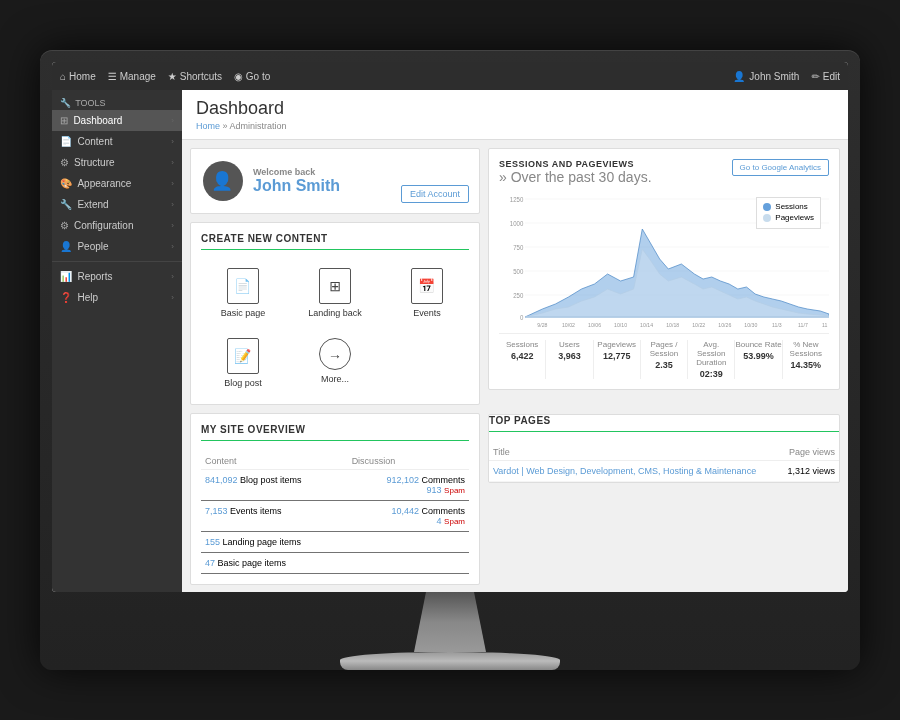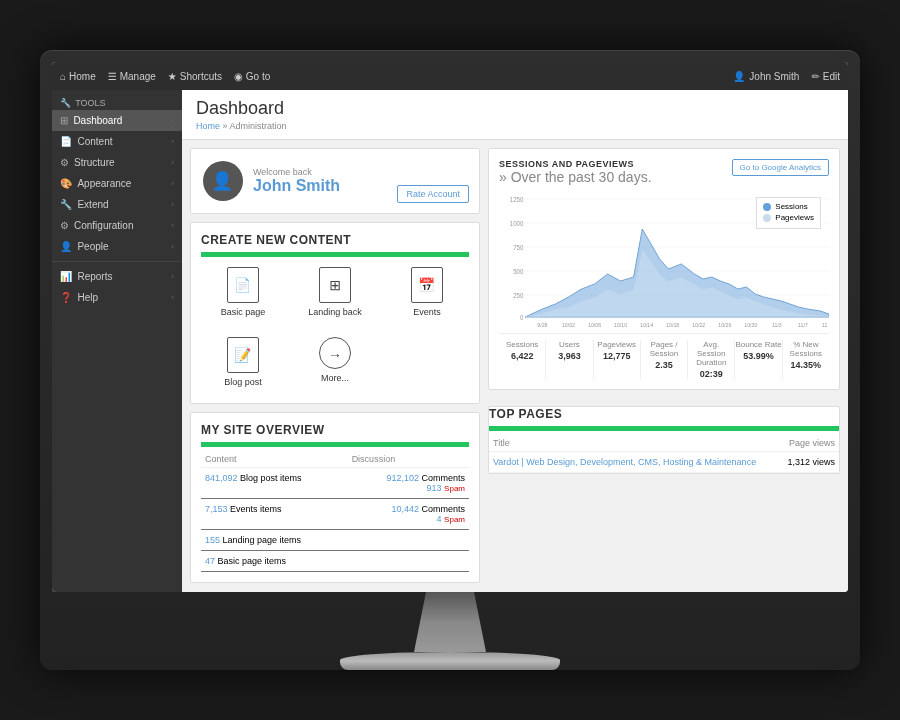--- a/index.html
+++ b/index.html
@@ -210,20 +210,21 @@
       color: #aaa;
       font-size: 18px;
       flex-shrink: 0;
     }
     .welcome-text {
       flex: 1;
     }
     .welcome-back-label {
       font-size: 9px;
       color: #888;
+      font-weight: bold;
     }
     .welcome-name {
       font-size: 16px;
       color: #5b9bd5;
       font-weight: bold;
     }
     .edit-account-btn {
       position: absolute;
       bottom: 10px;
       right: 10px;
@@ -237,27 +238,27 @@
     }
 
     
     .create-content-card {
       background: #fff;
       border: 1px solid #ddd;
       border-radius: 2px;
       padding: 10px;
     }
     .card-title {
-      font-size: 12px;
+      font-size: 10px;
       font-weight: bold;
       color: #333;
       text-transform: uppercase;
       letter-spacing: 0.5px;
-      margin-bottom: 4px;
-      border-bottom: 5px solid #22c55e;
+      margin-bottom: 12px;
+      border-bottom: 1px solid #22c55e;
       padding-bottom: 5px;
     }
     .create-grid {
       display: grid;
       grid-template-columns: repeat(3, 1fr);
       gap: 8px;
     }
     .create-item {
       display: flex;
       flex-direction: column;
@@ -323,21 +324,21 @@
     .overview-table a { color: #5b9bd5; text-decoration: none; }
     .count-link { color: #5b9bd5; }
     .spam-label { color: #c00; font-size: 8px; }
     .discussion-cell { text-align: right; }
 
     
     .right-col {
       flex: 1;
       display: flex;
       flex-direction: column;
-      gap: 16px;
+      gap: 24px;
     }
 
     
     .analytics-card {
       background: #fff;
       border: 1px solid #ddd;
       border-radius: 2px;
       padding: 10px;
     }
     .analytics-header {
@@ -563,21 +564,21 @@
           <div class="content-body">
 
             <div class="left-col">
 
               <div class="welcome-card">
                 <div class="avatar-circle">👤</div>
                 <div class="welcome-text">
                   <div class="welcome-back-label">Welcome back</div>
                   <div class="welcome-name">John Smith</div>
                 </div>
-                <button class="edit-account-btn">Rate Account</button>
+                <button class="edit-account-btn">Edit Account</button>
               </div>
 
               <div class="create-content-card">
                 <div class="card-title">CREATE NEW CONTENT</div>
                 <div class="create-grid">
                   <div class="create-item">
                     <div class="create-icon">📄</div>
                     <span class="create-label">Basic page</span>
                   </div>
                   <div class="create-item">

